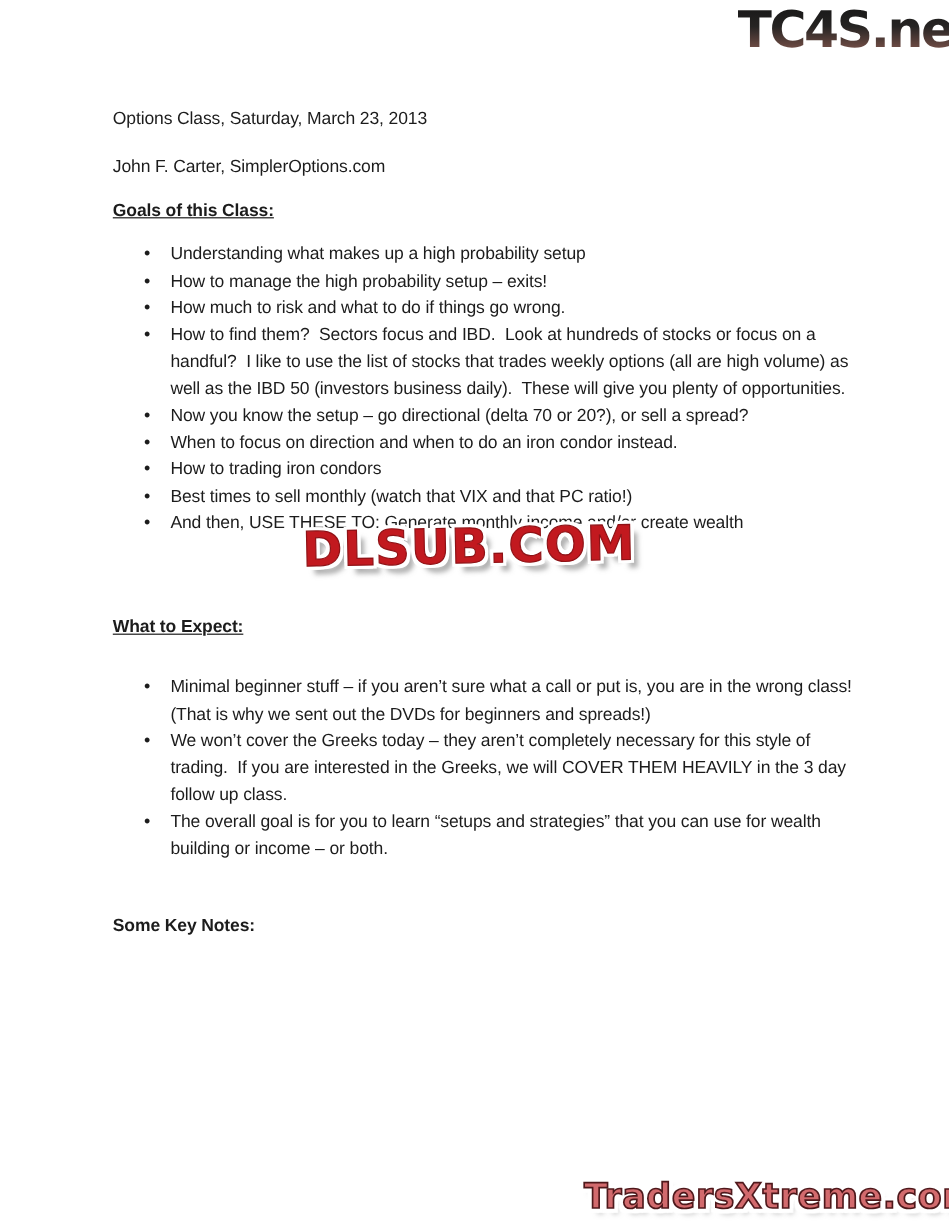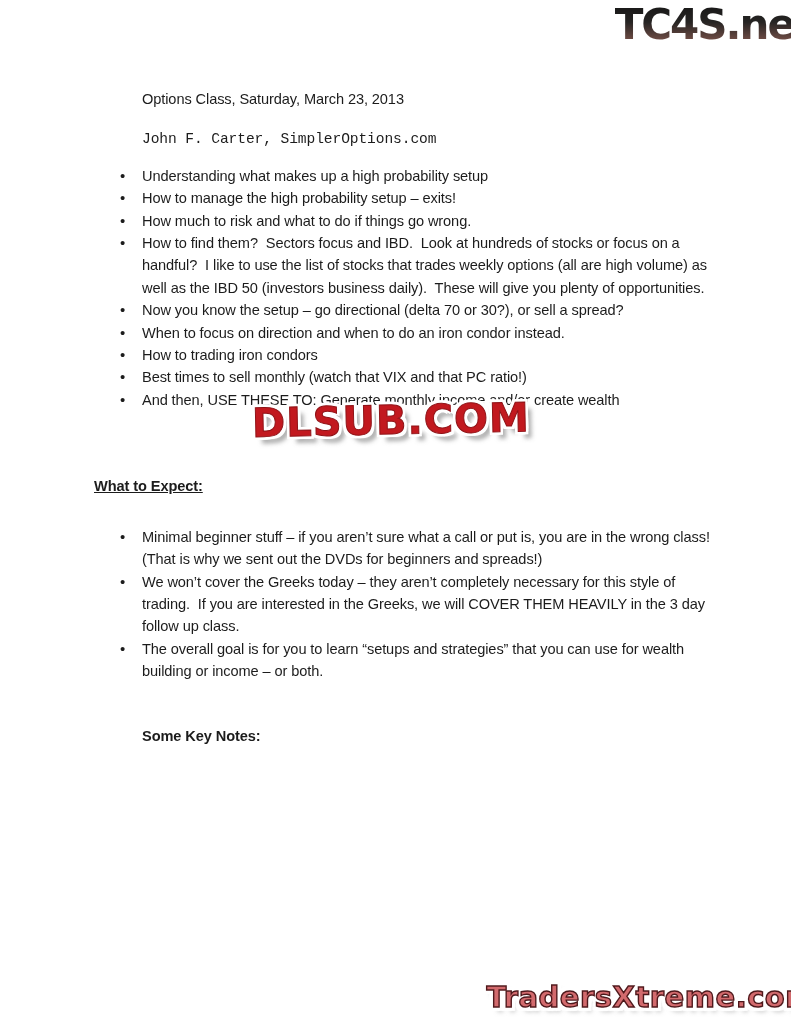--- a/index.html
+++ b/index.html
@@ -21,23 +21,23 @@
     -webkit-background-clip:text;background-clip:text;
     color:transparent;
     text-shadow:none;
     filter:drop-shadow(0px 1px 0px rgba(255,255,255,0.5));
   }
   
   .content{
     position:absolute;left:94px;top:0;width:620px;
     font-size:14.6px;line-height:22.4px;letter-spacing:-0.1px;
   }
-  .content p, .content li{white-space:pre-wrap;margin-left:48px;}
+  .content p, .content li{white-space:pre-wrap;}
   .date-line{margin:88px 0 0 0;}
-  .author-line{margin:18px 0 0 0;font-family:Liberation Mono, monospace;}
+  .author-line{margin:18px 0 0 0;}
   h2.doc-heading{
     font-size:14.6px;line-height:22.4px;
     font-weight:bold;text-decoration:underline;
     margin:14px 0 0 0;
   }
   h2.expect-heading{margin-top:64px;}
   .goals-wrap{position:relative;}
   ul.doc-list{
     list-style:none;margin:14px 0 0 0;padding:0;width:616px;
   }
@@ -86,28 +86,29 @@
 
 <div class="page">
 
   <div class="tc4s-logo">TC4S.net</div>
 
   <div class="content">
 
     <p class="date-line">Options Class, Saturday, March 23, 2013</p>
     <p class="author-line">John F. Carter, SimplerOptions.com</p>
 
+    <h2 class="doc-heading">Goals of this Class:</h2>
 
     <div class="goals-wrap">
       <ul class="doc-list">
         <li>Understanding what makes up a high probability setup</li>
         <li>How to manage the high probability setup – exits!</li>
         <li>How much to risk and what to do if things go wrong.</li>
         <li>How to find them?  Sectors focus and IBD.  Look at hundreds of stocks or focus on a handful?  I like to use the list of stocks that trades weekly options (all are high volume) as well as the IBD 50 (investors business daily).  These will give you plenty of opportunities.</li>
-        <li>Now you know the setup – go directional (delta 70 or 30?), or sell a spread?</li>
+        <li>Now you know the setup – go directional (delta 70 or 20?), or sell a spread?</li>
         <li>When to focus on direction and when to do an iron condor instead.</li>
         <li>How to trading iron condors</li>
         <li>Best times to sell monthly (watch that VIX and that PC ratio!)</li>
         <li>And then, USE THESE TO: Generate monthly income and/or create wealth</li>
       </ul>
       <div class="dlsub-watermark">DLSUB.COM</div>
     </div>
 
     <h2 class="doc-heading expect-heading">What to Expect:</h2>
 

